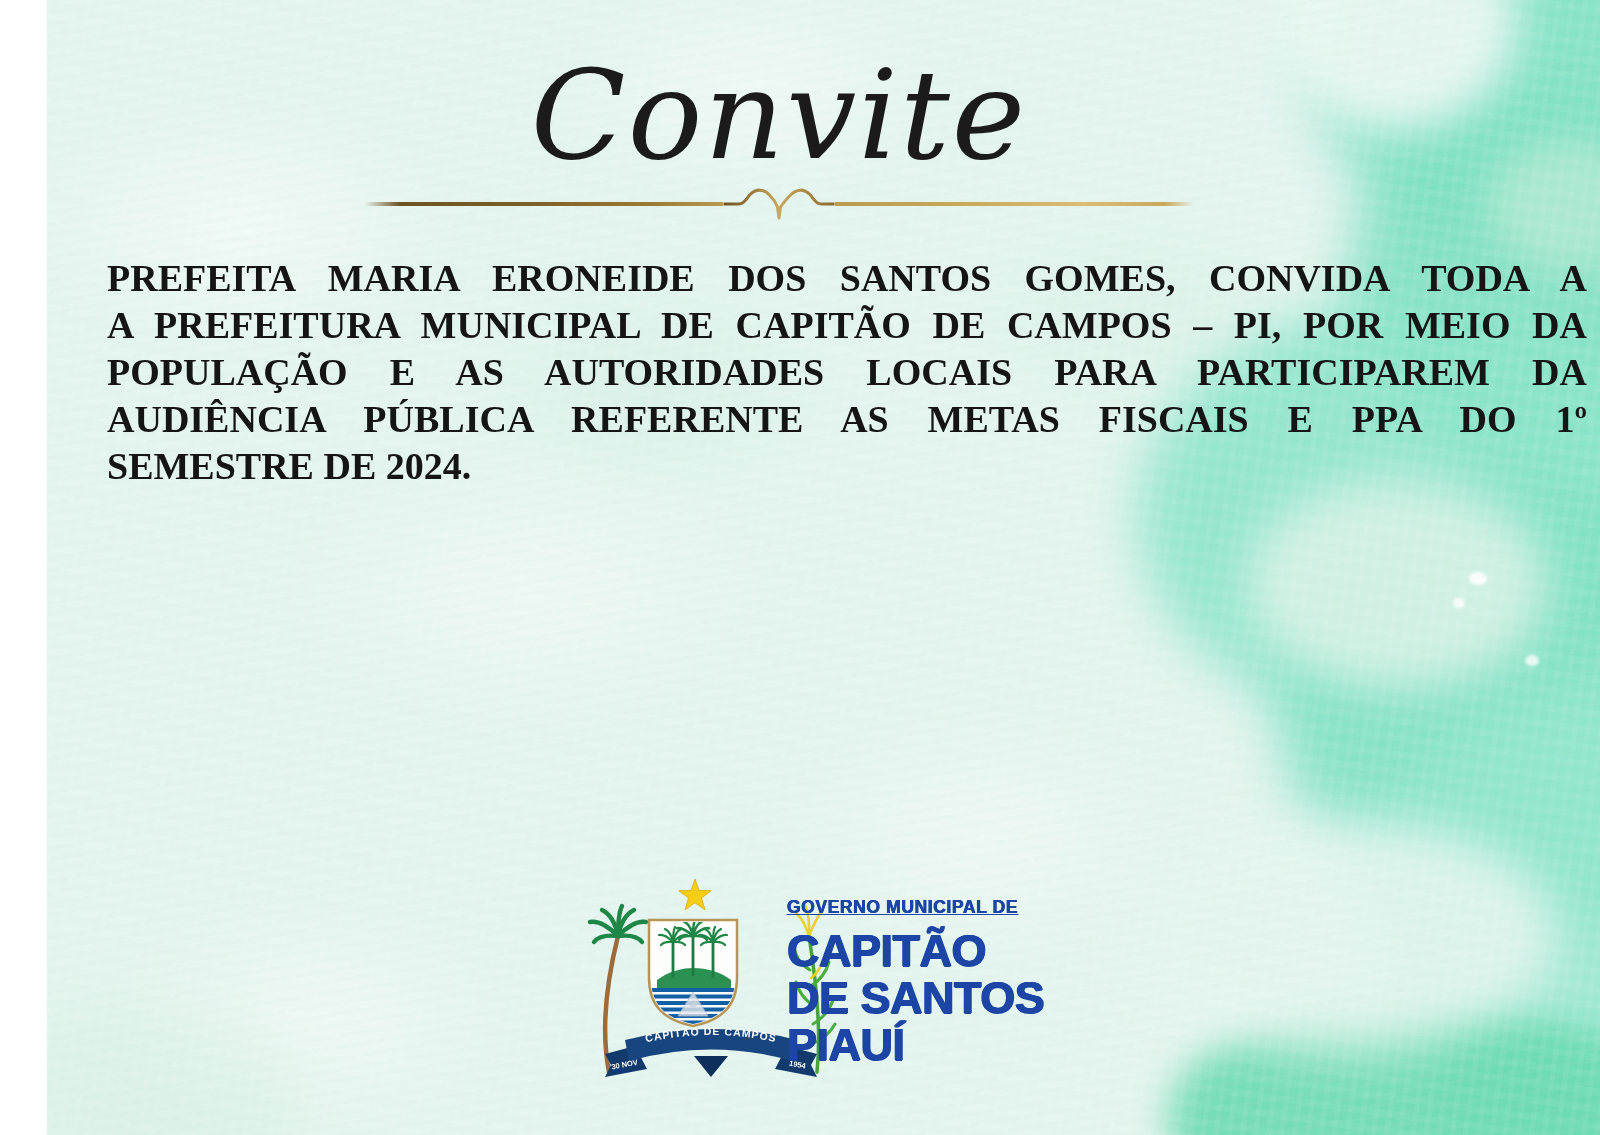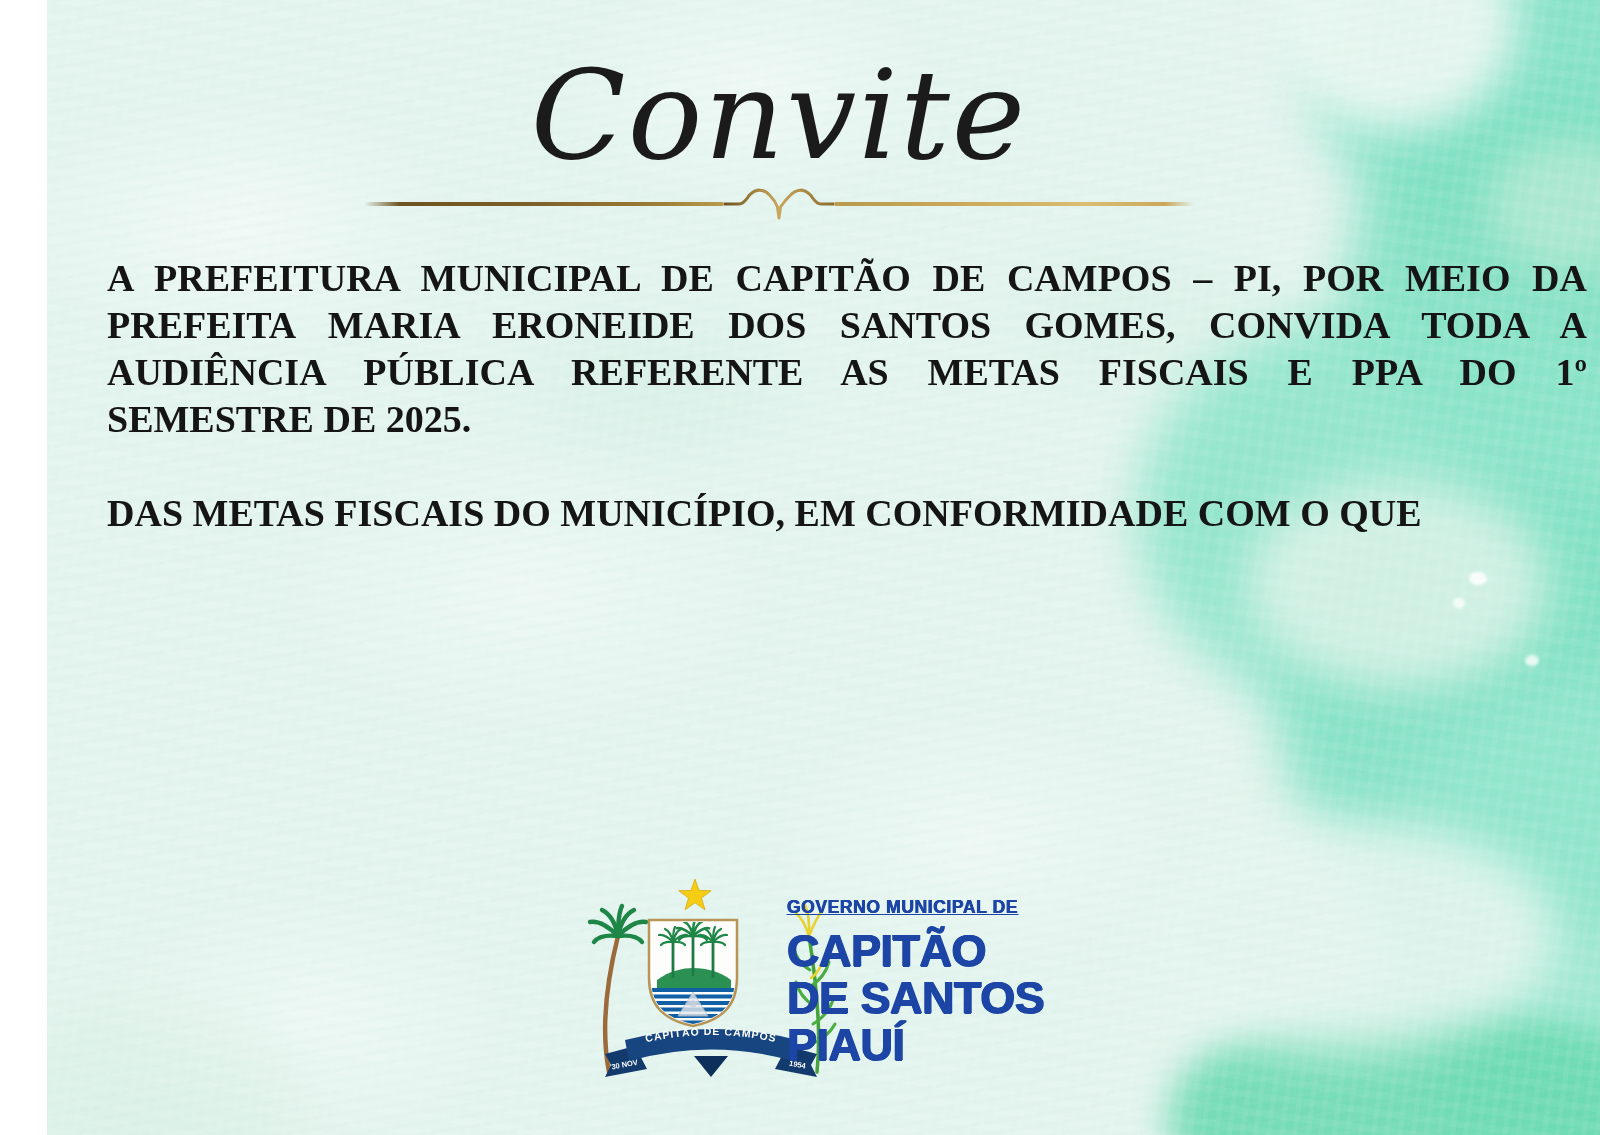--- a/index.html
+++ b/index.html
@@ -113,27 +113,27 @@
           <stop offset="1" stop-color="#8a6a2f"></stop>
         </linearGradient>
       </defs>
       <path d="M0,18 H15 C20,18 22.5,13 25.5,9 Q36,-1 46,9.5 Q51,14.5 53.5,21 L55,32 L56.5,21 Q61,14.5 66,9.5 Q76,-1 86.5,9 C89.5,13 92,18 97,18 H110" fill="none" stroke="url(#goldg)" stroke-width="3" stroke-linecap="round" stroke-linejoin="round"></path>
     </svg>
     <span class="line line-right"></span>
   </div>
 
   <div class="copy">
     <div class="jpara p1">
+        <div class="jline">PREFEITA MARIA ERONEIDE DOS SANTOS GOMES, CONVIDA TODA A</div>
         <div class="jline">A PREFEITURA MUNICIPAL DE CAPITÃO DE CAMPOS – PI, POR MEIO DA</div>
-        <div class="jline">PREFEITA MARIA ERONEIDE DOS SANTOS GOMES, CONVIDA TODA A</div>
+        <div class="jline">POPULAÇÃO E AS AUTORIDADES LOCAIS PARA PARTICIPAREM DA</div>
         <div class="jline">AUDIÊNCIA PÚBLICA REFERENTE AS METAS FISCAIS E PPA DO 1º</div>
-        <div class="jline">SEMESTRE DE 2025.</div>
+        <div class="jline">SEMESTRE DE 2024.</div>
       </div>
     <div class="jpara p2">
-        <div class="jline">DAS METAS FISCAIS DO MUNICÍPIO, EM CONFORMIDADE COM O QUE</div>
       </div>
   </div>
 
   <svg class="crest" viewBox="0 0 252 212">
     <defs>
       <g id="crown" fill="none" stroke="#1e8747" stroke-width="2.2" stroke-linecap="round">
         <path d="M0,2 Q-2,-8 -8,-11"></path>
         <path d="M0,2 Q2,-8 8,-11"></path>
         <path d="M0,2 Q-8,-6 -14,-5"></path>
         <path d="M0,2 Q8,-6 14,-5"></path>

